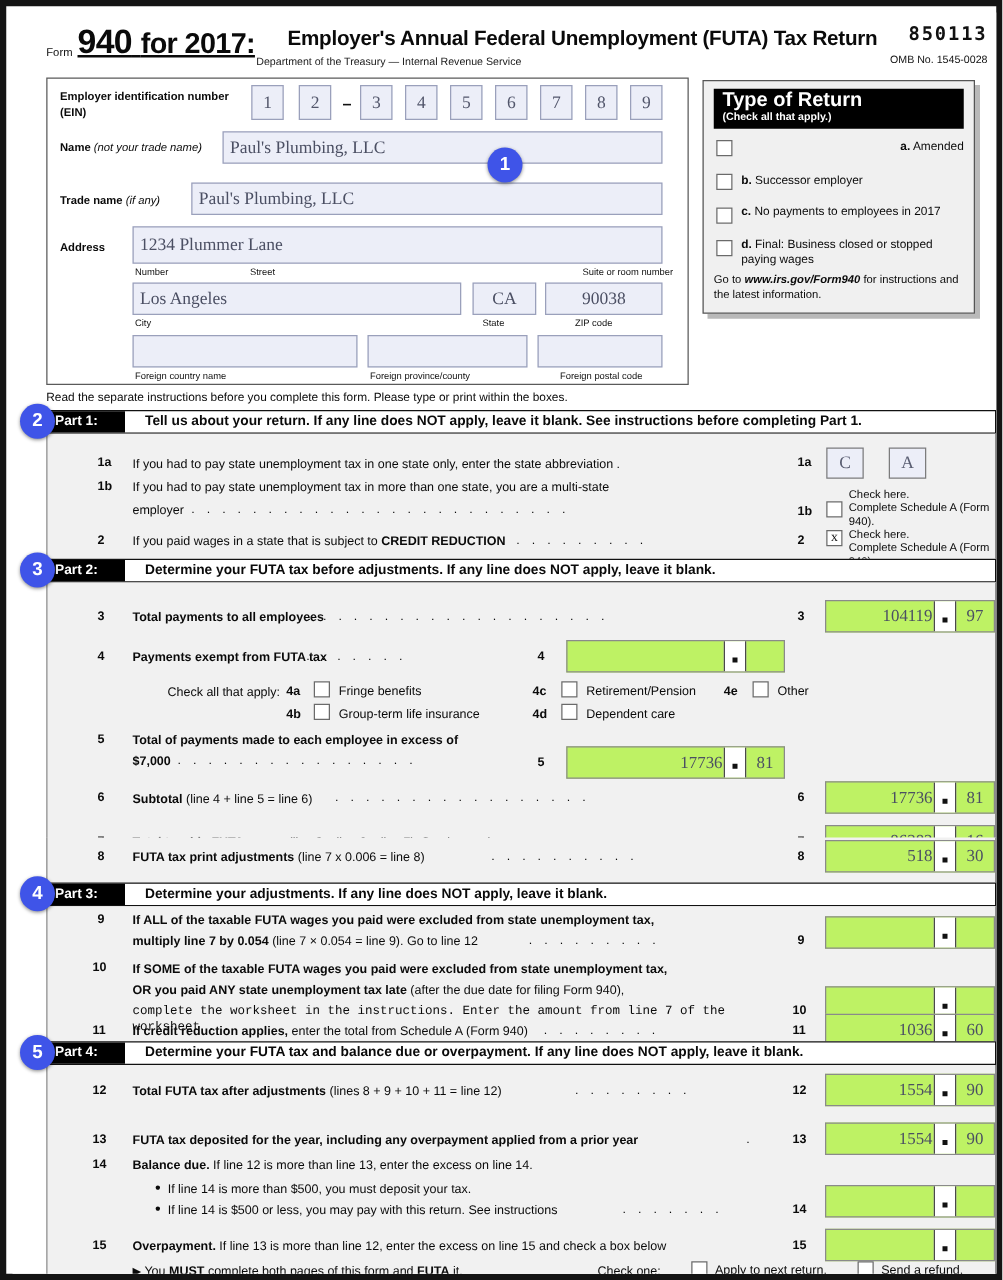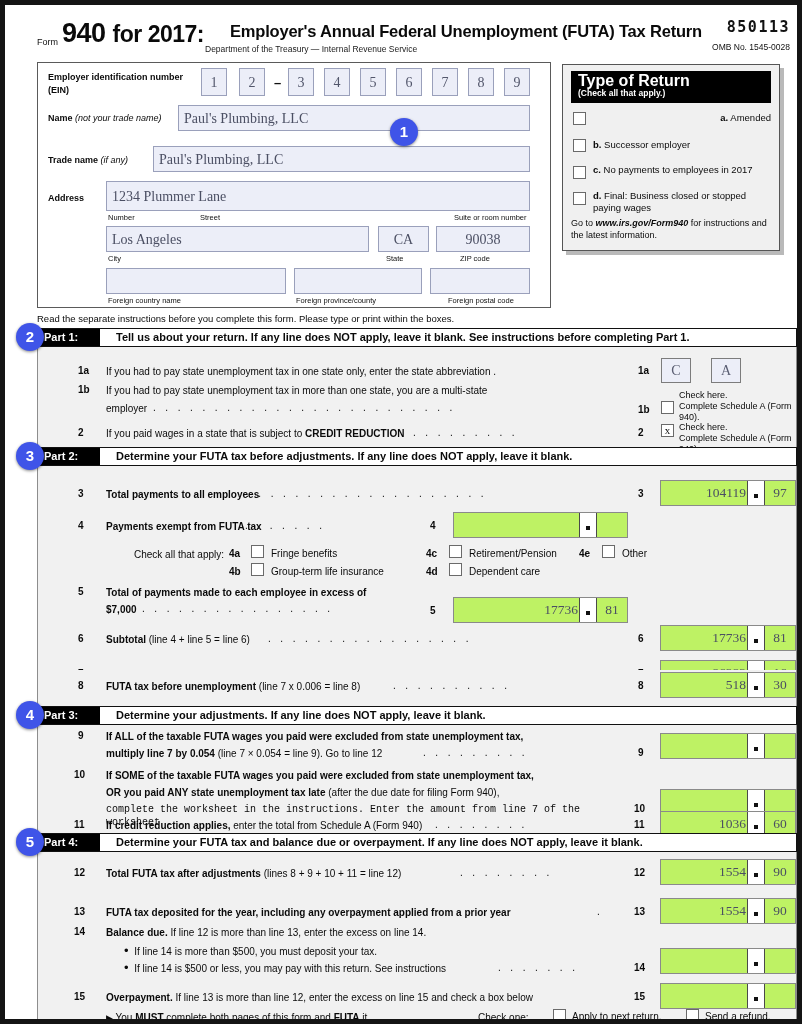--- a/index.html
+++ b/index.html
@@ -34,20 +34,21 @@
     left: 0; top: 0; width: 792px; height: 50px;
   }
   .hdr-form-word {
     position: absolute; left: 27px; top: 27px;
     font-size: 9px; color: #111;
   }
   .hdr-940 {
     position: absolute; left: 52px; top: 8px;
     font-size: 27px; font-weight: bold; letter-spacing: -0.5px;
     color: #0a0a0a;
+    text-decoration: underline;
   }
   .hdr-title {
     position: absolute; left: 220px; top: 12px;
     font-size: 16.5px; font-weight: bold; color: #0a0a0a;
     letter-spacing: -0.2px;
   }
   .hdr-sub {
     position: absolute; left: 195px; top: 34px;
     font-size: 8.5px; color: #1a1a1a;
   }
@@ -343,21 +344,21 @@
     </div>
 
     <div class="lbl" style="position:absolute;left:10px;top:130px;">
       <b>Address</b>
     </div>
     <div class="fld" style="left:68px;top:118px;width:424px;height:30px;">
       <div class="fld-txt" style="line-height:28px;">1234 Plummer Lane</div>
     </div>
     <div class="tiny" style="position:absolute;left:70px;top:150px;">Number</div>
     <div class="tiny" style="position:absolute;left:162px;top:150px;">Street</div>
-    <div class="tiny" style="position:absolute;left:388px;top:150px;padding-left:28px;">Suite or room number</div>
+    <div class="tiny" style="position:absolute;left:400px;top:150px;padding-left:28px;">Suite or room number</div>
 
     <div class="fld" style="left:68px;top:163px;width:263px;height:26px;">
       <div class="fld-txt" style="line-height:24px;">Los Angeles</div>
     </div>
     <div class="fld" style="left:340px;top:163px;width:51px;height:26px;">
       <div class="fld-txt ctr" style="line-height:24px;">CA</div>
     </div>
     <div class="fld" style="left:398px;top:163px;width:94px;height:26px;">
       <div class="fld-txt ctr" style="line-height:24px;">90038</div>
     </div>
@@ -536,21 +537,21 @@
     <div class="money" style="left:622px;top:194px;width:136px;">
       <div class="dollars">86383</div>
       <div class="sep"></div>
       <div class="cents">16</div>
     </div>
   </div>
 
   <div class="panel" style="top:660px;height:36px;">
     <div class="lineno" style="left:40px;top:10px;">8</div>
     <div class="ltxt" style="left:68px;top:10px;">
-      <b>FUTA tax before unemployment</b>
+      <b>FUTA tax print adjustments</b>
       <span>(line 7 x 0.006 = line 8)</span>
     </div>
     <div class="leaders" style="left:355px;top:10px;">. . . . . . . . . .</div>
     <div class="lineno" style="left:600px;top:10px;">8</div>
     <div class="money" style="left:622px;top:2px;width:136px;">
       <div class="dollars">518</div>
       <div class="sep"></div>
       <div class="cents">30</div>
     </div>
   </div>

